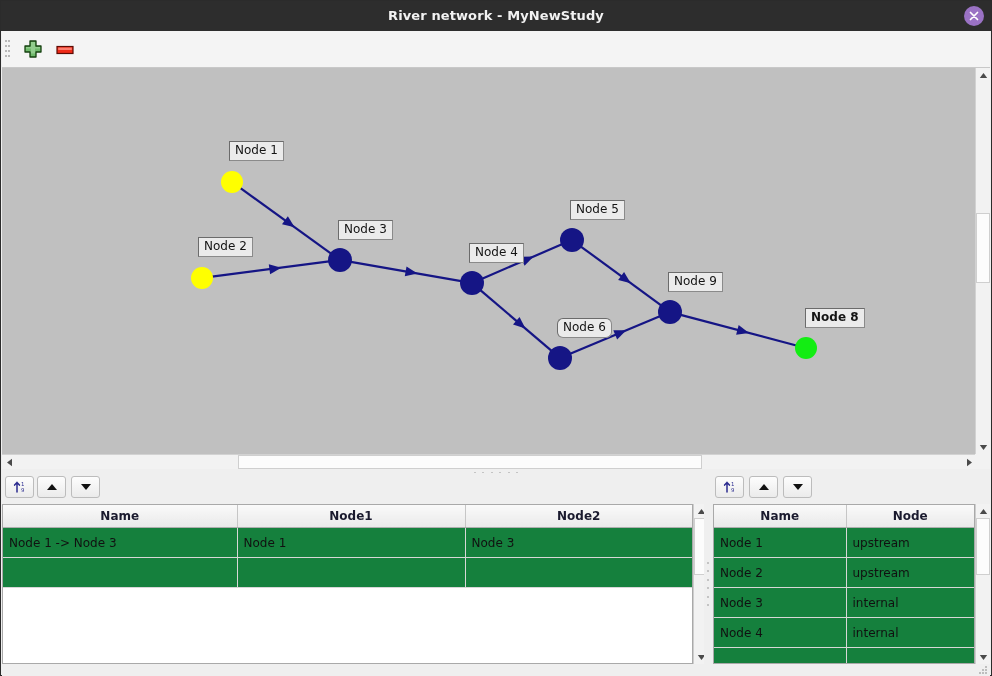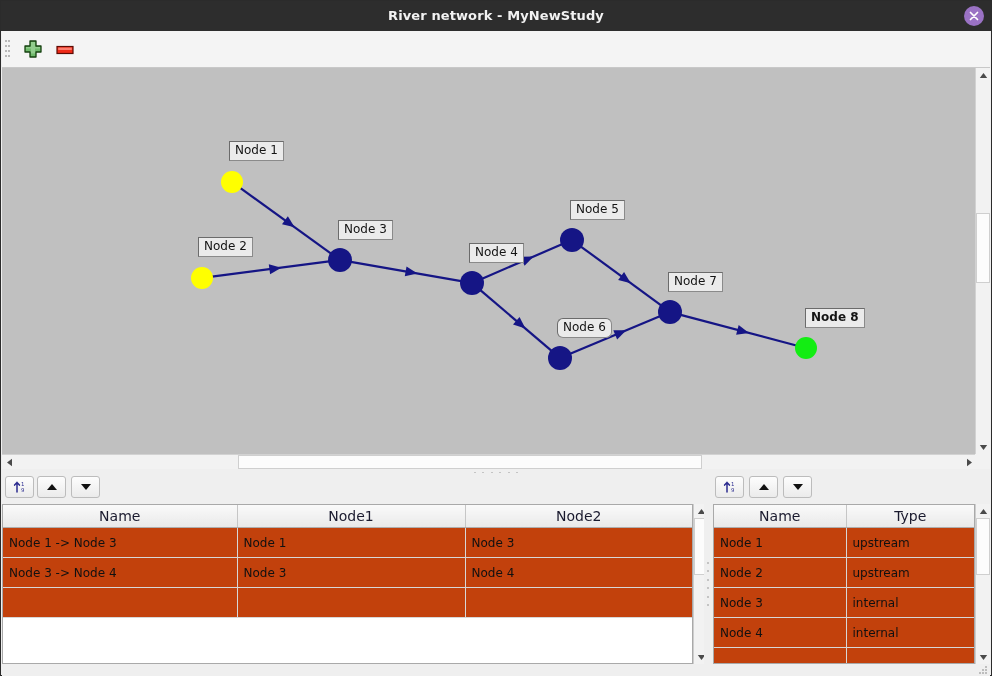--- a/index.html
+++ b/index.html
@@ -211,33 +211,33 @@
     border-collapse: collapse;
     width: 100%;
     table-layout: fixed;
     font-size: 12px;
   }
   table.grid th {
     background: linear-gradient(#fafafa, #e9e9e9);
     border-right: 1px solid #c6c6c6;
     border-bottom: 1px solid #aeaeae;
     height: 22px;
-    font-weight: normal;
-    font-size: 14px;
+    font-weight: bold;
+    font-size: 12px;
     color: #1a1a2e;
     text-align: center;
     padding: 0;
   }
   table.grid td {
     border-right: 1px solid #d7d7d7;
     border-bottom: 1px solid #d7d7d7;
     height: 29px;
     padding: 0 0 0 6px;
     color: #111111;
-    background: #c2410c;
+    background: #15803d;
     overflow: hidden;
     white-space: nowrap;
   }
   table.grid td:last-child, table.grid th:last-child { border-right: none; }
   .tbl-vscroll {
     position: absolute;
     width: 15px;
     background: #f2f2f2;
     border-left: 1px solid #cdcdcd;
     box-sizing: border-box;
@@ -335,21 +335,21 @@
         </g>
     </svg>
 
     <div id="label-layer">
         <div class="node-label" style="left: 227px; top: 73px;">Node 1</div>
         <div class="node-label" style="left: 196px; top: 169px;">Node 2</div>
         <div class="node-label" style="left: 336px; top: 152px;">Node 3</div>
         <div class="node-label" style="left: 467px; top: 175px;">Node 4</div>
         <div class="node-label" style="left: 568px; top: 132px;">Node 5</div>
         <div class="node-label" style="left: 555px; top: 250px; border-radius: 6px;">Node 6</div>
-        <div class="node-label" style="left: 666px; top: 204px;">Node 7</div>
+        <div class="node-label" style="left: 666px; top: 204px;">Node 9</div>
         <div class="node-label" style="left: 803px; top: 240px; font-weight: bold;">Node 8</div>
       </div>
 
   </div>
 
   <div class="vscroll">
     <div class="sb-arrow" style="left:0; top:0; width:14px; height:14px;">
       <svg width="9" height="7" viewBox="0 0 9 7">
           <path d="M4.5 1 L8.2 6 L0.8 6 z" fill="#4a4a4a"></path>
         </svg>
@@ -423,25 +423,20 @@
               <th>Node2</th>
             </tr>
           </thead>
         <tbody id="links-body">
             <tr>
               <td>Node 1 -&gt; Node 3</td>
               <td>Node 1</td>
               <td>Node 3</td>
             </tr>
             <tr>
-              <td>Node 3 -&gt; Node 4</td>
-              <td>Node 3</td>
-              <td>Node 4</td>
-            </tr>
-            <tr>
               <td></td>
               <td></td>
               <td></td>
             </tr>
           </tbody>
       </table>
     </div>
 
     <div class="tbl-vscroll" style="left:691px; top:31px; height:160px;">
       <div class="sb-arrow" style="left:0; top:0; width:14px; height:14px;">
@@ -493,21 +488,21 @@
 
     <div class="tbl-wrap" style="left:0; top:31px; width:262px; height:160px;">
       <table class="grid">
         <colgroup>
             <col style="width:132px">
             <col>
           </colgroup>
         <thead>
             <tr id="nodes-head">
               <th>Name</th>
-              <th>Type</th>
+              <th>Node</th>
             </tr>
           </thead>
         <tbody id="nodes-body">
             <tr>
               <td>Node 1</td>
               <td>upstream</td>
             </tr>
             <tr>
               <td>Node 2</td>
               <td>upstream</td>

